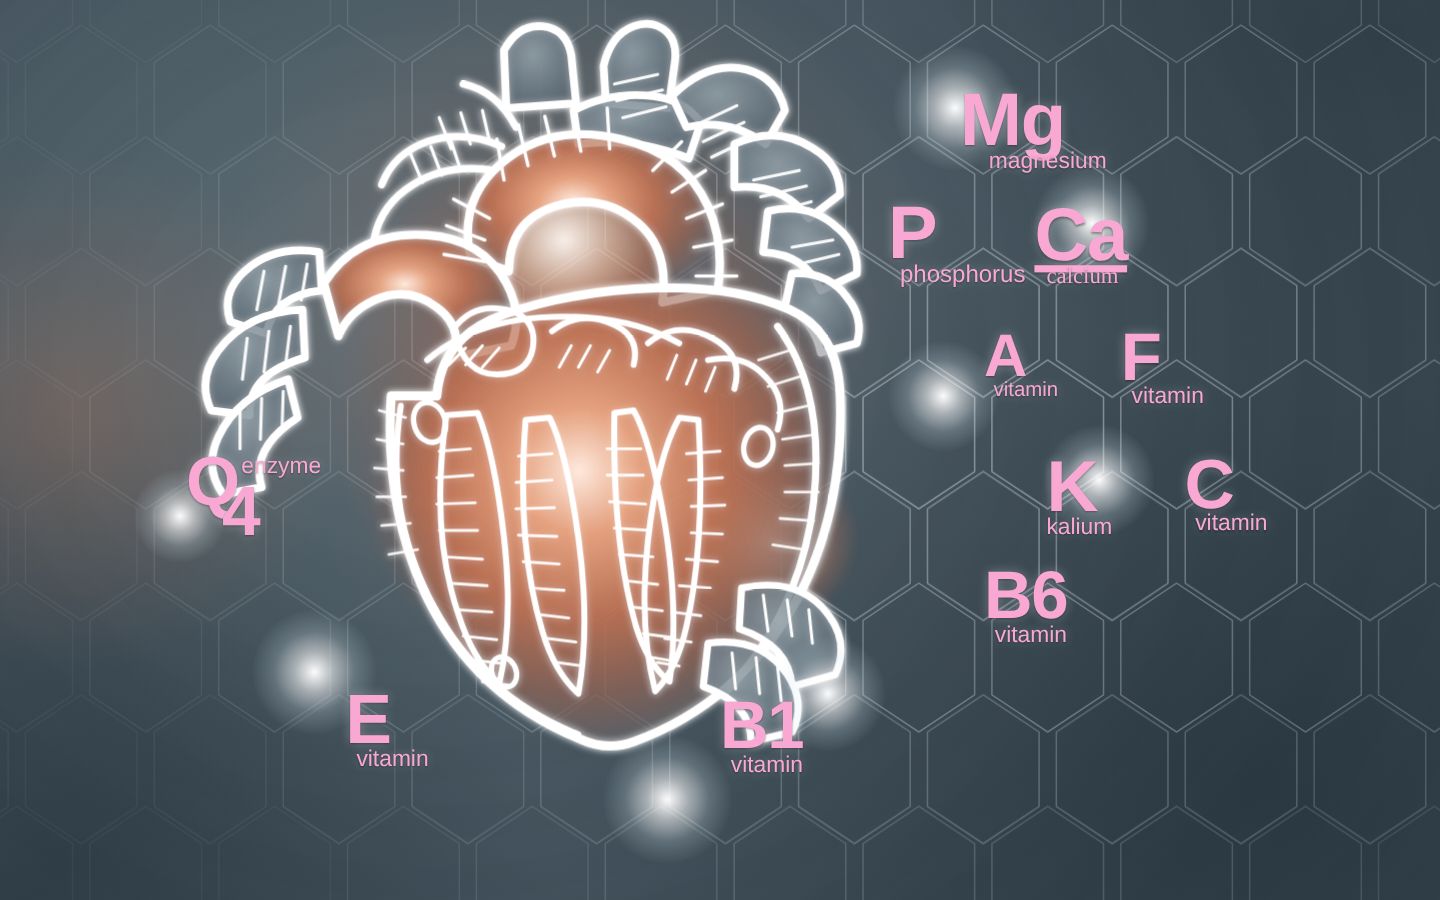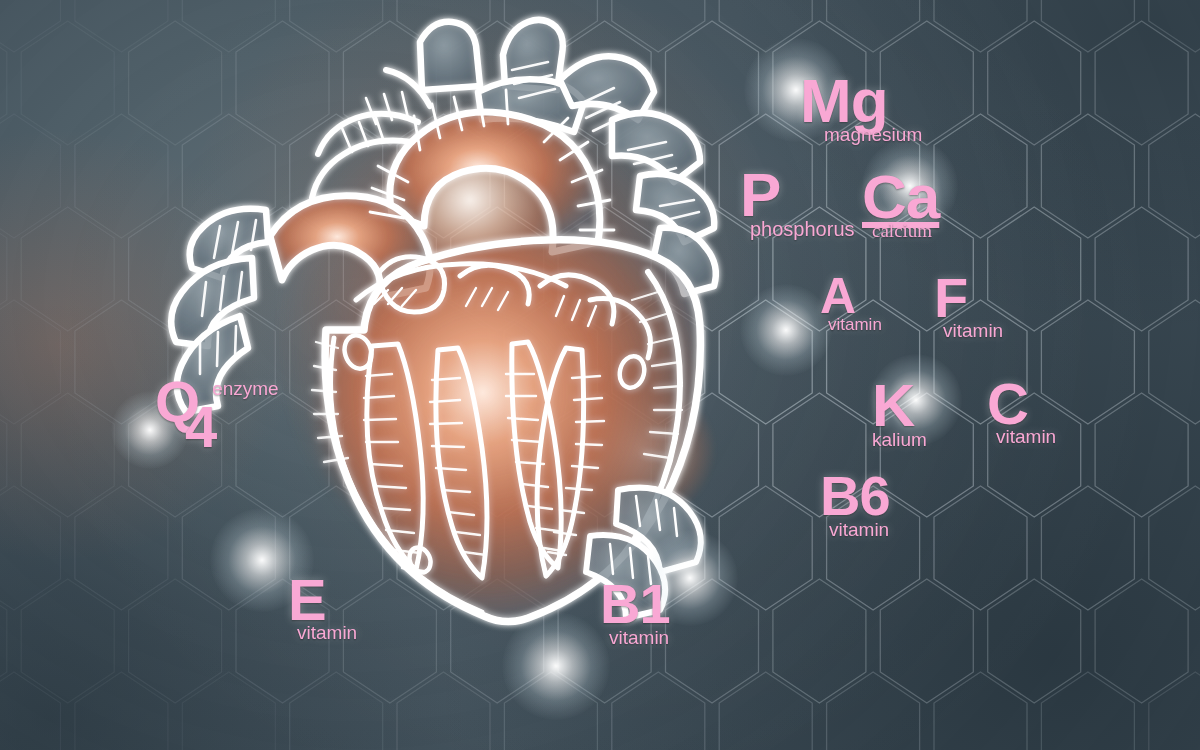--- a/index.html
+++ b/index.html
@@ -413,19 +413,19 @@
     <div class="nutrient" id="lbl-e" style="left: 288px; top: 573px;">
       <div class="n-row">
         <span class="sym" style="font-size: 58px;">E</span>
       </div>
       <span class="sub" style="font-size: 19px; margin-top: -3px; margin-left: 9px;">vitamin</span>
     </div>
 
     <div class="nutrient" id="lbl-q10" style="left: 155px; top: 375px;">
       <div class="n-row" style="align-items:flex-start;">
         <span class="sym" id="q-main" style="font-size: 58px;">Q</span>
-        <span class="sub" id="q-word" style="font-size: 19px; margin-top: 4px; margin-left: 13px;">enzyme</span>
+        <span class="sub" id="q-word" style="font-size: 19px; margin-top: 4px; margin-left: 2px;">enzyme</span>
       </div>
       <span class="sym" id="q-tail" style="font-size: 58px; margin-left: 30px; margin-top: -28px;">4</span>
     </div>
 
   </div>
 </div>
 
 </body></html>

